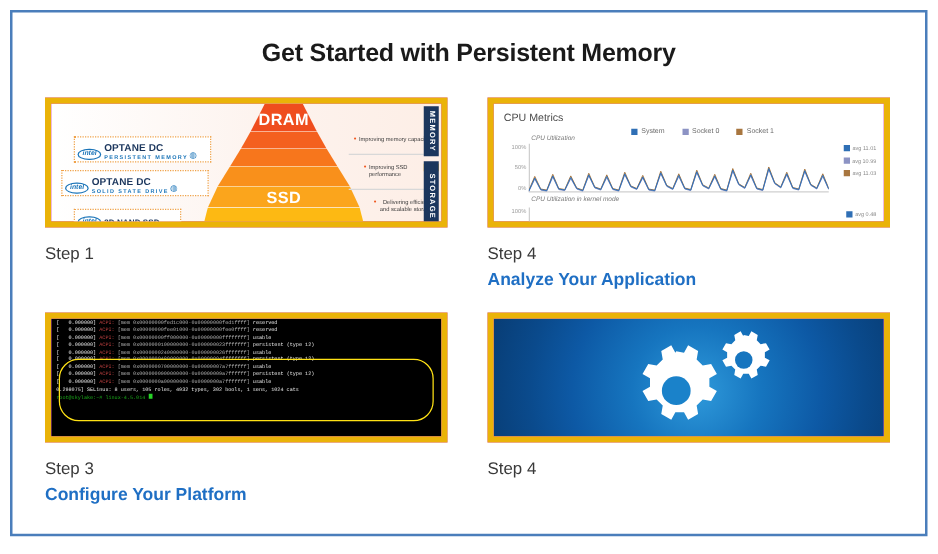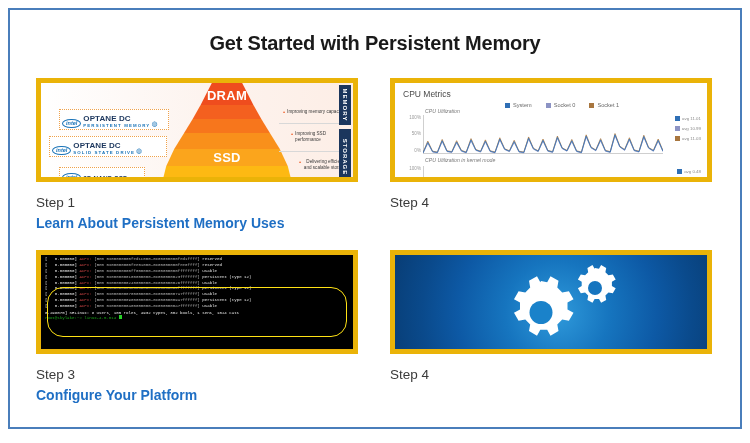--- a/index.html
+++ b/index.html
@@ -264,21 +264,20 @@
           <div class="vbar vbar-mem">
             <span>MEMORY</span>
           </div>
           <div class="vbar vbar-sto">
             <span>STORAGE</span>
           </div>
 
         </div>
       </div>
       <div class="card-step">Step 1</div>
-      <div class="card-link">Learn About Persistent Memory Uses</div>
     </div>
 
     <div class="card">
       <div class="card-media">
         <div class="cpu-wrap">
           <div class="cpu-title">CPU Metrics</div>
 
           <div class="cpu-legend">
             <span class="lg-item">
               <i class="lg-sw" style="background:#2f6fb5"></i>
@@ -323,20 +322,21 @@
           <div class="chart-cap cap-2">CPU Utilization in kernel mode</div>
           <div class="yaxis" style="top:83px;">100%</div>
           <div class="axis-line" style="left:28px; top:83px; width:1px; height:18px;"></div>
           <div class="avg-box" style="top:86px;">
             <i class="avg-sw" style="background:#2f6fb5"></i>
             <span>avg 0.48</span>
           </div>
         </div>
       </div>
       <div class="card-step">Step 4</div>
+      <div class="card-link">Analyze Your Application</div>
     </div>
 
     <div class="card">
       <div class="card-media">
         <div class="term-wrap">
           <div id="term-lines">
               <div class="term-line"><span class="t-ts">[&nbsp;&nbsp;&nbsp;0.000000] </span><span class="t-red">ACPI:</span> <span class="t-grey">[mem 0x00000000fed1c000-0x00000000fed1ffff]</span> <span class="t-white">reserved</span></div>
               <div class="term-line"><span class="t-ts">[&nbsp;&nbsp;&nbsp;0.000000] </span><span class="t-red">ACPI:</span> <span class="t-grey">[mem 0x00000000fee01000-0x00000000fee0ffff]</span> <span class="t-white">reserved</span></div>
               <div class="term-line"><span class="t-ts">[&nbsp;&nbsp;&nbsp;0.000000] </span><span class="t-red">ACPI:</span> <span class="t-grey">[mem 0x00000000ff000000-0x00000000ffffffff]</span> <span class="t-white">usable</span></div>
               <div class="term-line"><span class="t-ts">[&nbsp;&nbsp;&nbsp;0.000000] </span><span class="t-red">ACPI:</span> <span class="t-grey">[mem 0x0000000100000000-0x000000023fffffff]</span> <span class="t-white">persistent (type 12)</span></div>

